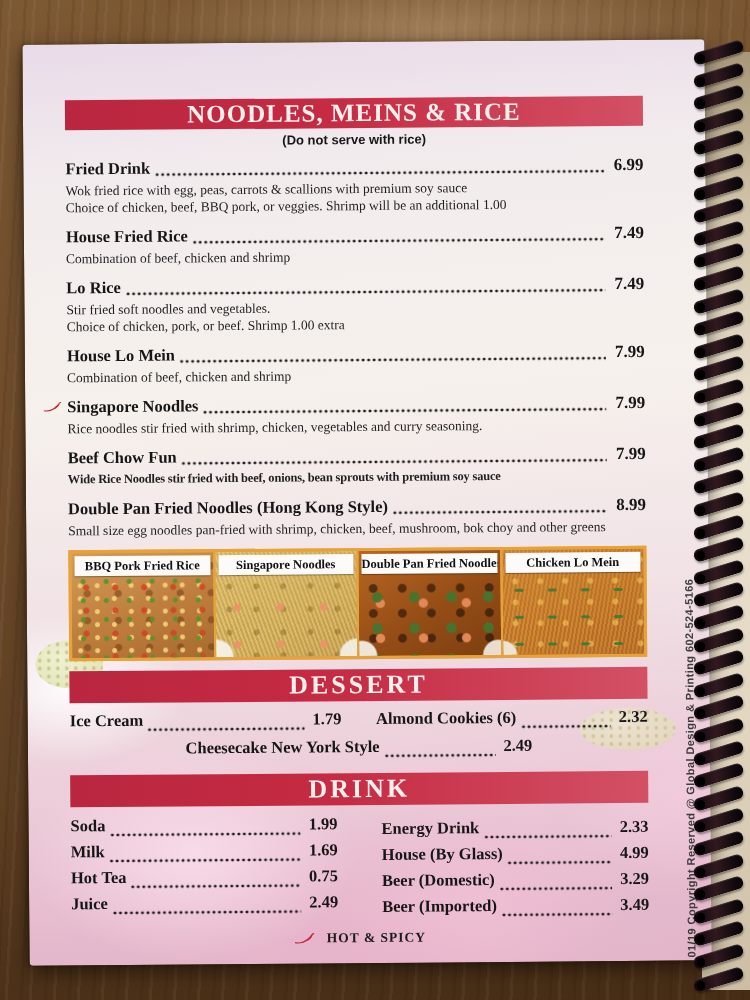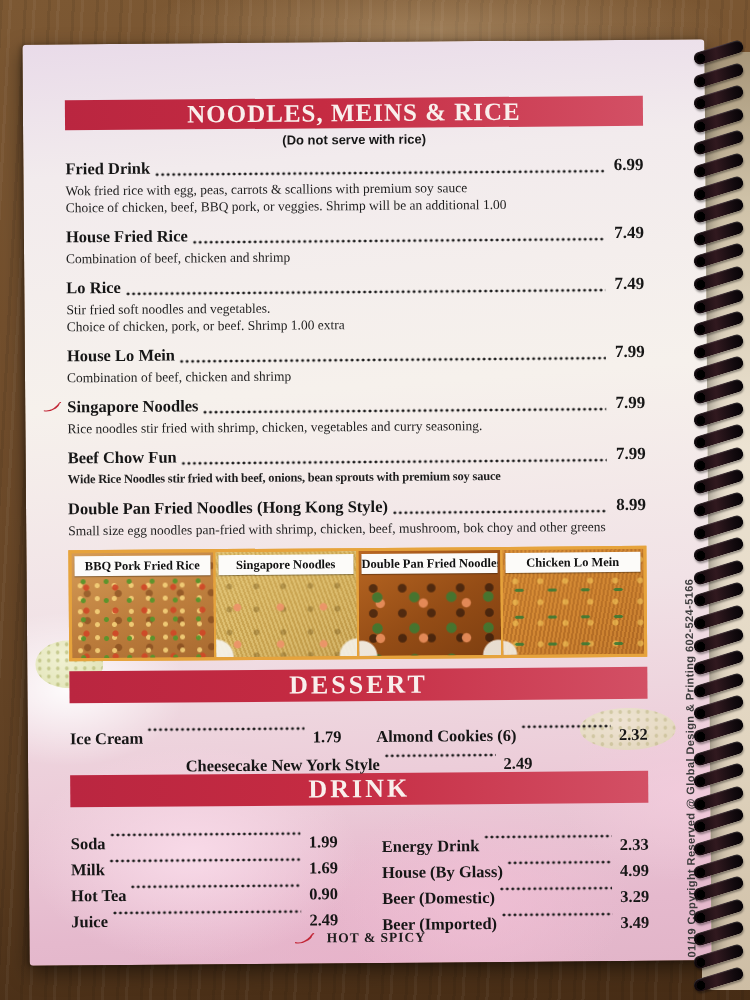--- a/index.html
+++ b/index.html
@@ -131,21 +131,21 @@
       radial-gradient(circle, rgba(245,200,90,.6) 2.5px, transparent 3.5px),
       repeating-linear-gradient(100deg, rgba(228,152,62,.5) 0 2px, rgba(178,108,40,.5) 2px 4px),
       linear-gradient(150deg,#d28a32 0%, #bd7426 60%, #a96320 100%);
     background-size:100% 100%,33px 27px,25px 21px,100% 100%,100% 100%;
   }
 
   
   .section-banner{ margin-top:10px; height:32px; line-height:32px; font-size:26px; letter-spacing:3px; }
   .lrow{ display:flex; align-items:baseline; height:26px; }
   .lname{ font-weight:bold; font-size:16.5px; white-space:nowrap; }
-  .lprice{ font-weight:bold; font-size:16.5px; margin-left:4px;margin-top:18px; }
+  .lprice{ font-weight:bold; font-size:16.5px; margin-left:4px; }
   .dessert-row{ display:flex; justify-content:space-between; margin-top:8px; }
   .dessert-row .lrow{ width:47%; }
   .dessert-center{ width:60%; margin:2px auto 0; }
   .drink-cols{ display:flex; gap:44px; margin-top:9px; }
   .drink-col{ flex:1; }
   .drink-col.right-col{ margin-top:5px; }
   .footer-legend{
     margin-top:7px; display:flex; justify-content:center; align-items:center; gap:7px;
     font-weight:bold; font-size:13.5px; letter-spacing:1px; color:#1b1b1b;
   }
@@ -298,21 +298,21 @@
             <span class="lprice">1.99</span>
           </div>
           <div class="lrow">
             <span class="lname">Milk</span>
             <span class="dots"></span>
             <span class="lprice">1.69</span>
           </div>
           <div class="lrow">
             <span class="lname">Hot Tea</span>
             <span class="dots"></span>
-            <span class="lprice">0.90</span>
+            <span class="lprice">0.75</span>
           </div>
           <div class="lrow">
             <span class="lname">Juice</span>
             <span class="dots"></span>
             <span class="lprice">2.49</span>
           </div>
         </div>
         <div class="drink-col right-col">
           <div class="lrow">
             <span class="lname">Energy Drink</span>

